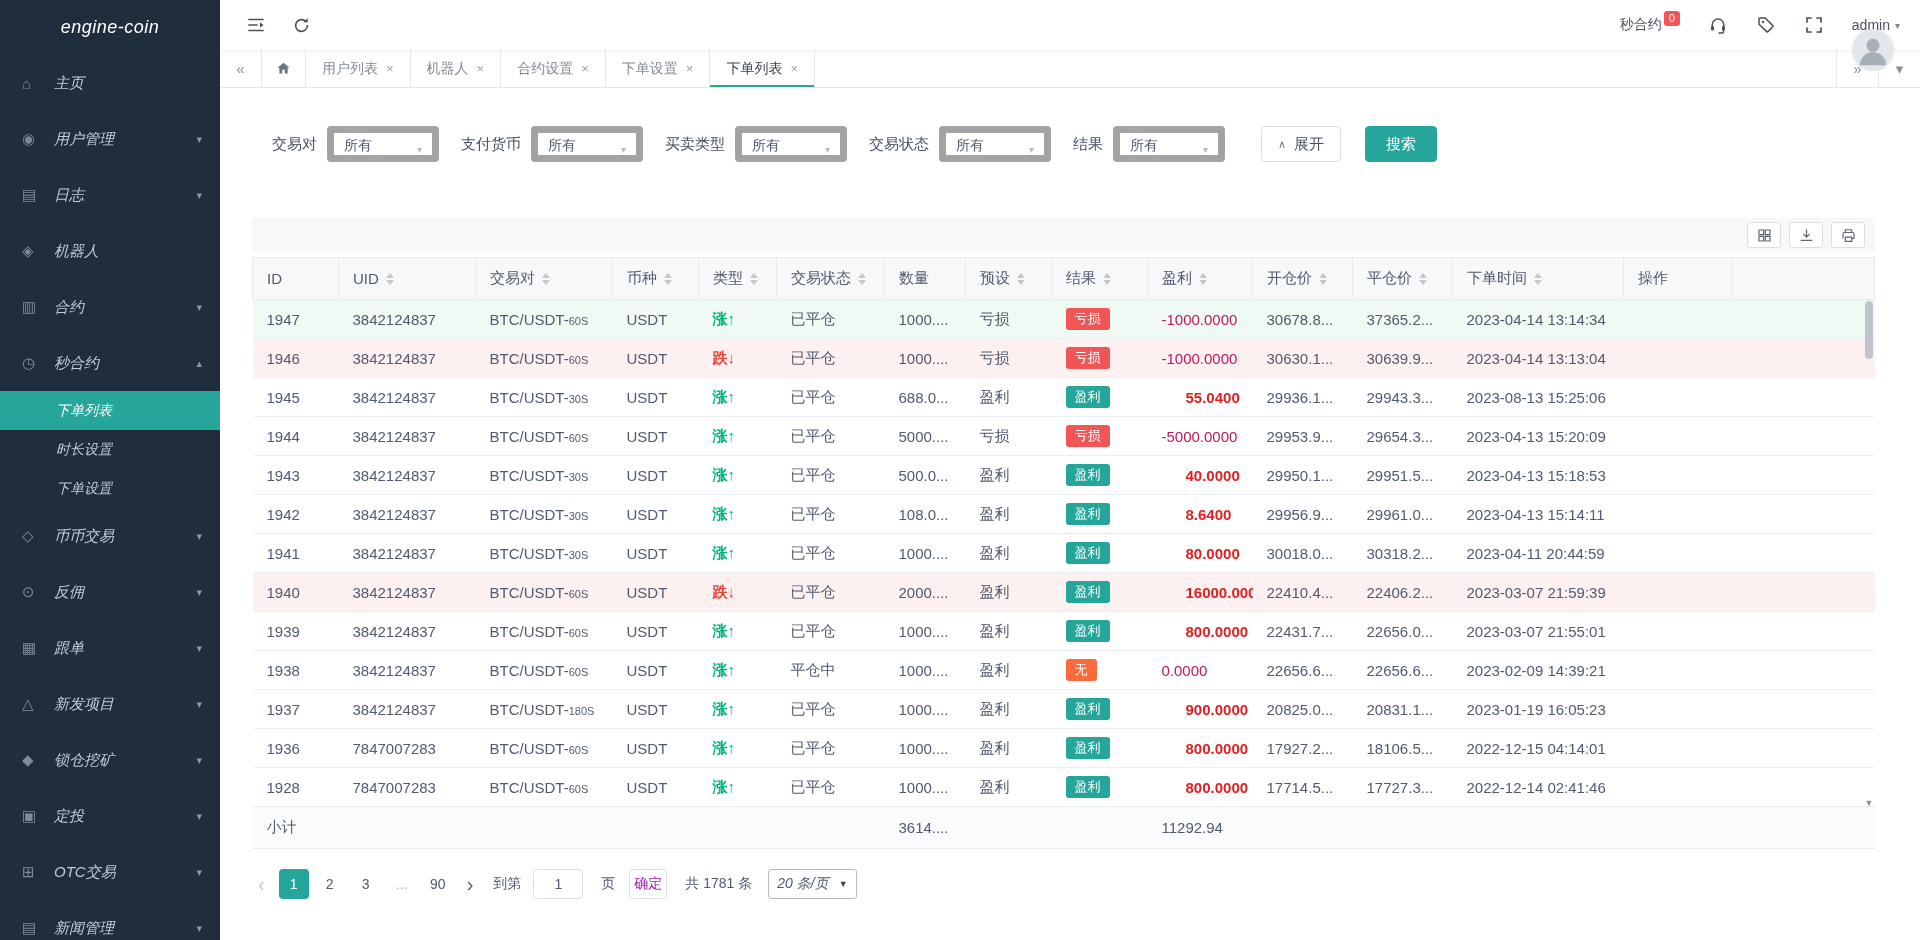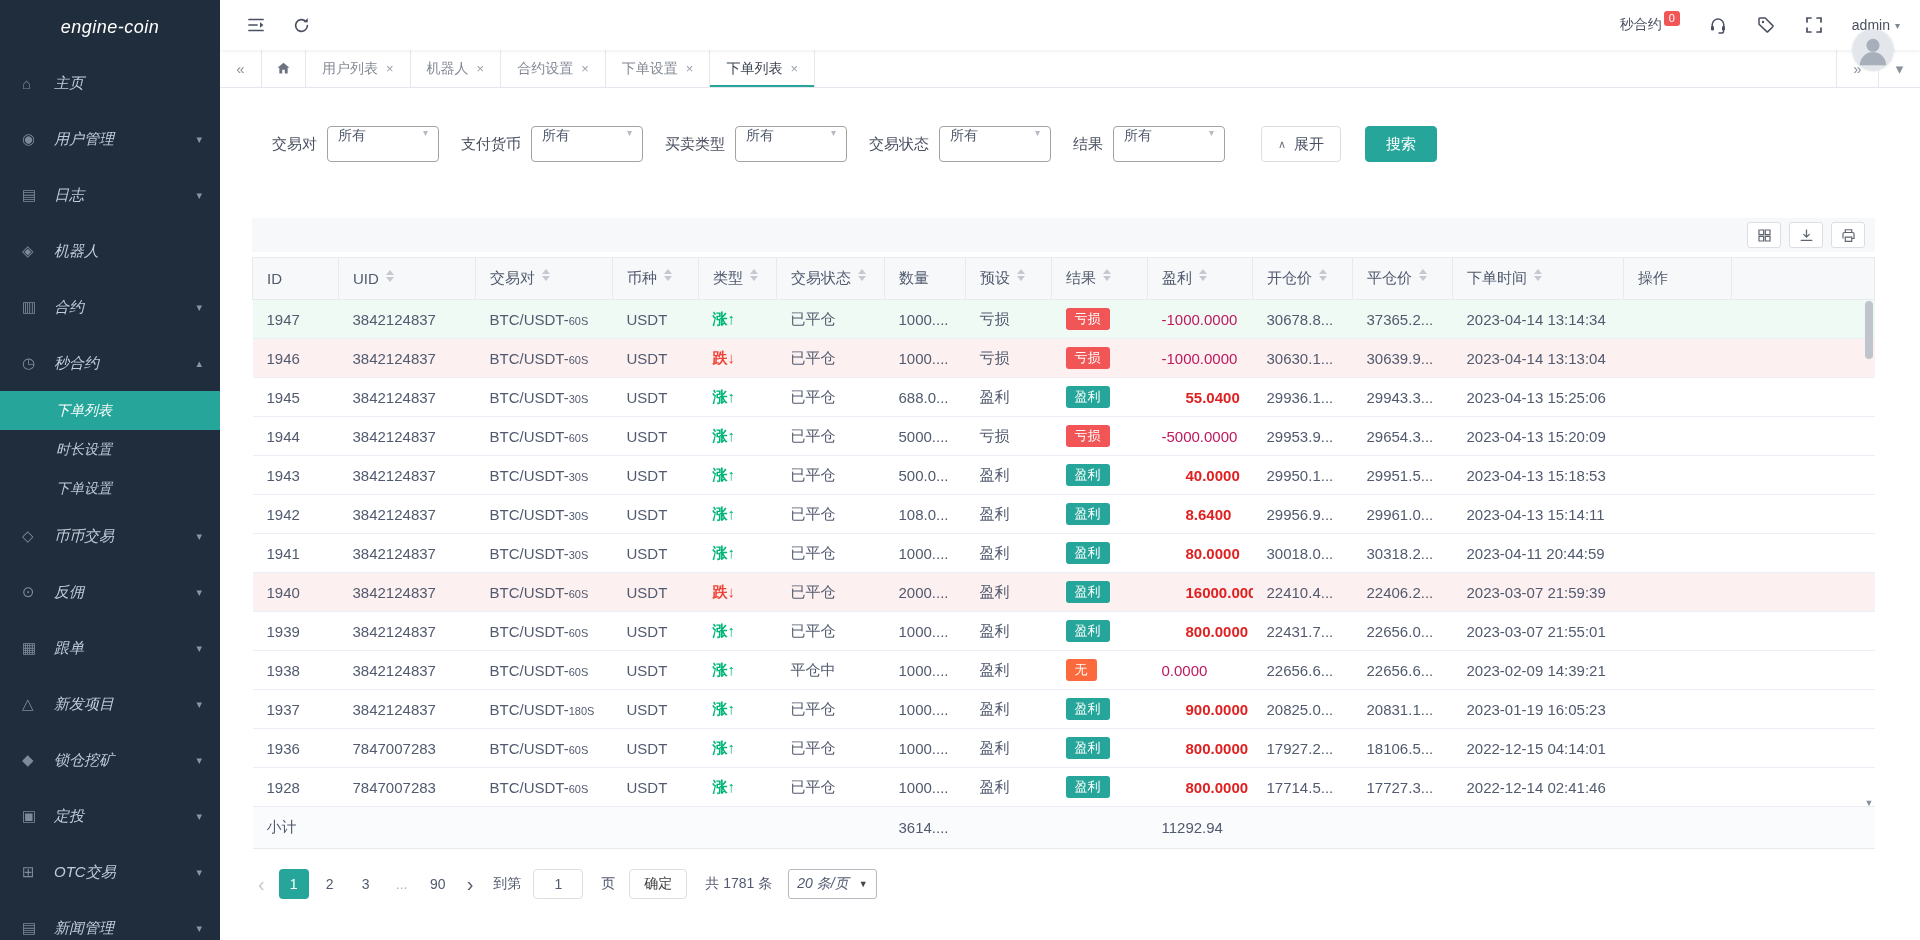--- a/index.html
+++ b/index.html
@@ -38,34 +38,34 @@
   .tab { display: flex; align-items: center; gap: 8px; padding: 0 16px; border-right: 1px solid #e8e8e8; font-size: 14px; color: #838a94; cursor: pointer; position: relative; white-space: nowrap; }
   .tab.active { color: #3c4350; }
   .tab.active::after { content: ""; position: absolute; left: 0; right: 0; bottom: 0; height: 2px; background: #26a69a; }
   .tab-close { font-size: 13px; color: #9aa1ab; }
 
   
   .content { flex: 1; background: #fff; min-height: 0; }
   .filters { display: flex; align-items: center; gap: 22px; margin: 38px 0 0 52px; }
   .filter { display: flex; align-items: center; gap: 10px; }
   .f-label { font-size: 15px; color: #495060; white-space: nowrap; }
-  .select { width: 112px; height: 36px; border: 1px solid #a3a3a3; border-radius: 4px; display: flex; align-items: flex-start; padding: 0 10px; cursor: pointer; background: #fff; }
+  .select { width: 112px; height: 36px; border: 7px solid #a3a3a3; border-radius: 4px; display: flex; align-items: flex-end; padding: 0 10px; cursor: pointer; background: #fff; }
   .sel-val { font-size: 14px; color: #515a6e; }
   .sel-caret { margin-left: auto; color: #b6bac2; font-size: 10px; }
   .btn-expand { height: 36px; display: inline-flex; align-items: center; gap: 8px; padding: 0 16px; border: 1px solid #dcdee2; background: #fff; border-radius: 4px; font-size: 15px; color: #495060; cursor: pointer; margin-left: 14px; }
   .exp-caret { font-size: 11px; color: #6a7280; }
   .btn-search { height: 36px; padding: 0 20px; background: #26a69a; color: #fff; border: 1px solid #26a69a; border-radius: 4px; font-size: 15px; cursor: pointer; margin-left: 2px; }
 
   
   .table-card { margin: 56px 45px 0 32px; position: relative; }
   .table-toolbar { height: 34px; background: #f7f8fa; display: flex; align-items: center; justify-content: flex-end; gap: 8px; padding-right: 10px; margin-bottom: 5px; }
   .tb-btn { width: 34px; height: 26px; display: inline-flex; align-items: center; justify-content: center; background: #fff; border: 1px solid #dcdee2; border-radius: 3px; cursor: pointer; }
   table { width: 100%; border-collapse: collapse; table-layout: fixed; }
   thead th { height: 42px; background: #f7f8fa; border: 1px solid #e8eaec; font-weight: 400; font-size: 15px; color: #515a6e; text-align: left; padding: 0 0 0 14px; white-space: nowrap; }
-  .th-inner { display: flex; align-items: flex-start; }
+  .th-inner { display: flex; align-items: center; }
   .carets { display: none; flex-direction: column; margin-left: 7px; cursor: pointer; }
   th.sortable .carets { display: inline-flex; }
   .c-up { width: 0; height: 0; border-left: 4px solid transparent; border-right: 4px solid transparent; border-bottom: 5px solid #c5c8ce; margin-bottom: 2px; }
   .c-down { width: 0; height: 0; border-left: 4px solid transparent; border-right: 4px solid transparent; border-top: 5px solid #c5c8ce; }
   tbody td { height: 39px; border-bottom: 1px solid #ebeef5; font-size: 15px; color: #515a6e; padding: 0 4px 0 14px; white-space: nowrap; overflow: hidden; }
   tr.tint-green { background: #f0faf4; }
   tr.tint-pink { background: #fdf0f0; }
   .pair-sub { font-size: 11px; }
   .type { font-weight: 700; }
   .type.up { color: #00b578; }
@@ -85,21 +85,21 @@
   
   .pagination { display: flex; align-items: center; gap: 8px; margin: 20px 45px 0 32px; font-size: 14px; color: #515a6e; }
   .pg-prev { color: #c5c8ce; font-size: 20px; padding: 0 6px; cursor: default; }
   .pg-next { color: #515a6e; font-size: 20px; padding: 0 6px; cursor: pointer; }
   .pg-pages { display: flex; align-items: center; gap: 6px; }
   .pg-num { min-width: 30px; height: 30px; border: none; background: transparent; font-size: 14px; color: #515a6e; cursor: pointer; border-radius: 4px; font-family: inherit; }
   .pg-num.active { background: #26a69a; color: #fff; }
   .pg-num.dots { color: #b0b3b8; cursor: default; }
   .pg-text { margin-left: 6px; white-space: nowrap; }
   .pg-input { width: 50px; height: 30px; border: 1px solid #dcdee2; border-radius: 4px; text-align: center; font-size: 14px; color: #515a6e; margin: 0 4px; font-family: inherit; }
-  .pg-confirm { height: 30px; padding: 0 14px; border: 1px solid #dcdee2; background: #fff; border-radius: 4px; font-size: 14px; color: #404040; cursor: pointer; margin-left: 6px; font-family: inherit; }
+  .pg-confirm { height: 30px; padding: 0 4px; border: 1px solid #dcdee2; background: #fff; border-radius: 4px; font-size: 14px; color: #a21caf; cursor: pointer; margin-left: 6px; font-family: inherit; }
   .pg-total { margin-left: 10px; }
   .pg-size { height: 30px; border: 1px solid #b6b9bf; border-radius: 3px; display: flex; align-items: center; gap: 10px; padding: 0 8px; margin-left: 8px; cursor: pointer; font-size: 14px; background: #fff; font-style: italic; }
   .pg-size-caret { font-size: 9px; color: #444; }
 </style>
 </head>
 <body>
 
 <div class="app">
 
   <aside class="sidebar">
@@ -546,21 +546,21 @@
               <td><span>BTC/USDT-</span><span class="pair-sub">30S</span></td>
               <td>USDT</td>
               <td><span class="type up">涨↑</span></td>
               <td>已平仓</td>
               <td>688.0...</td>
               <td>盈利</td>
               <td><span class="badge win">盈利</span></td>
               <td><span class="profit pos">55.0400</span></td>
               <td>29936.1...</td>
               <td>29943.3...</td>
-              <td>2023-04-13 15:25:06</td>
+              <td>2023-08-13 15:25:06</td>
               <td></td>
               <td></td>
             </tr>
               <tr>
               <td>1944</td>
               <td>3842124837</td>
               <td><span>BTC/USDT-</span><span class="pair-sub">60S</span></td>
               <td>USDT</td>
               <td><span class="type up">涨↑</span></td>
               <td>已平仓</td>

